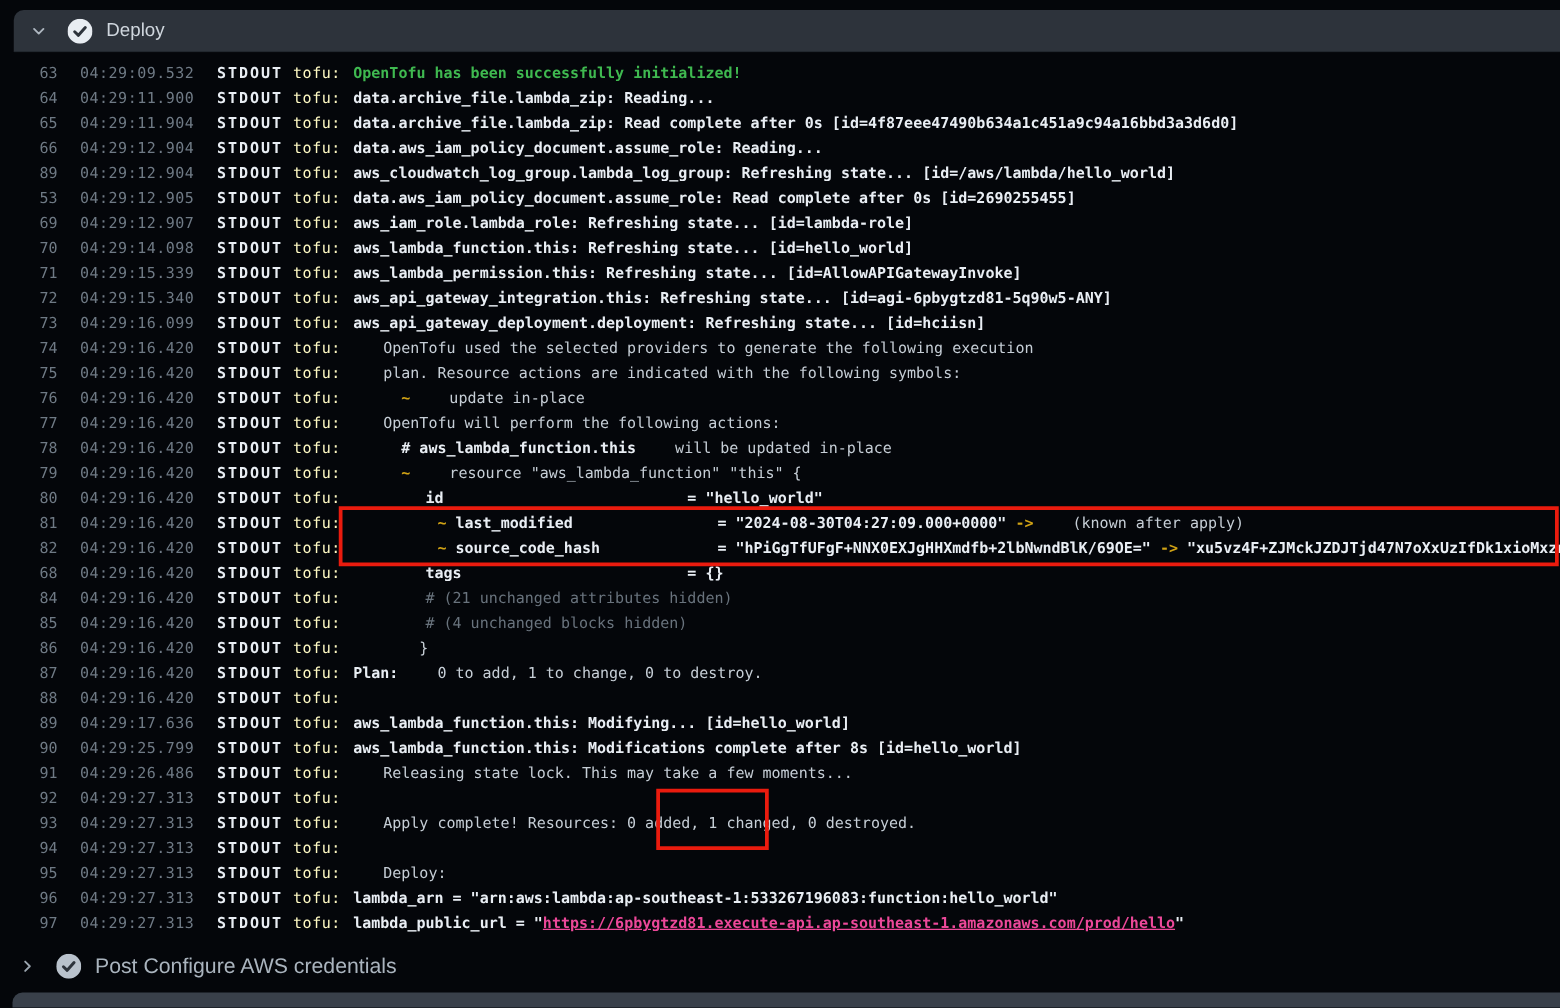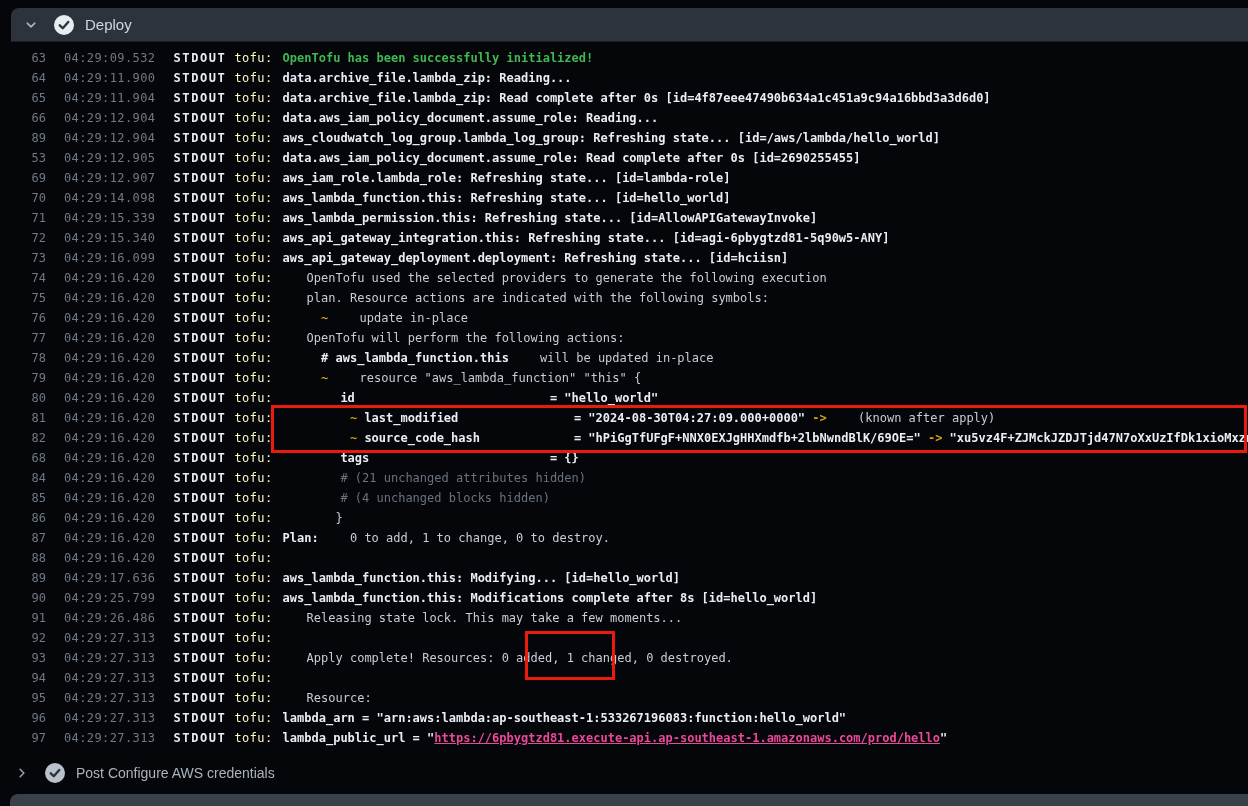--- a/index.html
+++ b/index.html
@@ -29,21 +29,21 @@
   .msg{margin-left:10px;white-space:pre;color:#c6ced6;}
   .sp{color:#c6ced6;margin-left:24px;}
   .sb{color:#e9eef4;font-weight:700;}
   .sg{color:#3fb950;font-weight:700;}
   .sd{color:#69737d;}
   .sy{color:#d0a215;font-weight:700;}
   .su{color:#ec4899;font-weight:700;text-decoration:underline;cursor:pointer;}
   .ann{position:absolute;border:3px solid #ea1b0e;box-sizing:border-box;pointer-events:none;}
   .footer-step{height:42px;display:flex;align-items:center;cursor:pointer;background:#04060a;}
   .footer-step .chev{margin-left:15px;color:#9aa4ae;}
-  .footer-title{margin-left:11px;color:#aab4be;font-size:14px;}
+  .footer-title{margin-left:11px;color:#aab4be;font-size:17px;}
   .next-bar{height:13px;margin-left:10px;background:#39404a;border-radius:8px 0 0 0;cursor:pointer;}
 </style>
 </head>
 <body>
 
 <div class="top-strip"></div>
 
 <div class="step-header">
   <span class="chev">
     <svg width="12" height="12" viewBox="0 0 16 16">
@@ -283,21 +283,21 @@
         <span class="ts">04:29:27.313</span>
         <span class="src">STDOUT</span>
         <span class="tofu">tofu:</span>
         <span class="msg"></span>
       </div>
       <div class="row">
         <span class="ln">95</span>
         <span class="ts">04:29:27.313</span>
         <span class="src">STDOUT</span>
         <span class="tofu">tofu:</span>
-        <span class="msg"><span class="sp">Resource:</span></span>
+        <span class="msg"><span class="sp">Deploy:</span></span>
       </div>
       <div class="row">
         <span class="ln">96</span>
         <span class="ts">04:29:27.313</span>
         <span class="src">STDOUT</span>
         <span class="tofu">tofu:</span>
         <span class="msg"><span class="sb">lambda_arn = "arn:aws:lambda:ap-southeast-1:533267196083:function:hello_world"</span></span>
       </div>
       <div class="row">
         <span class="ln">97</span>

